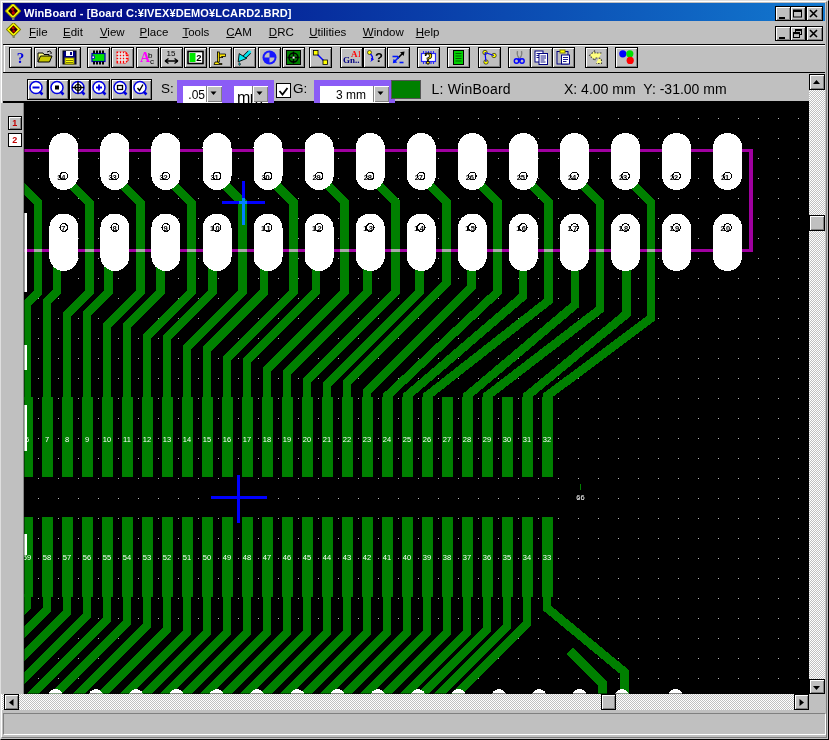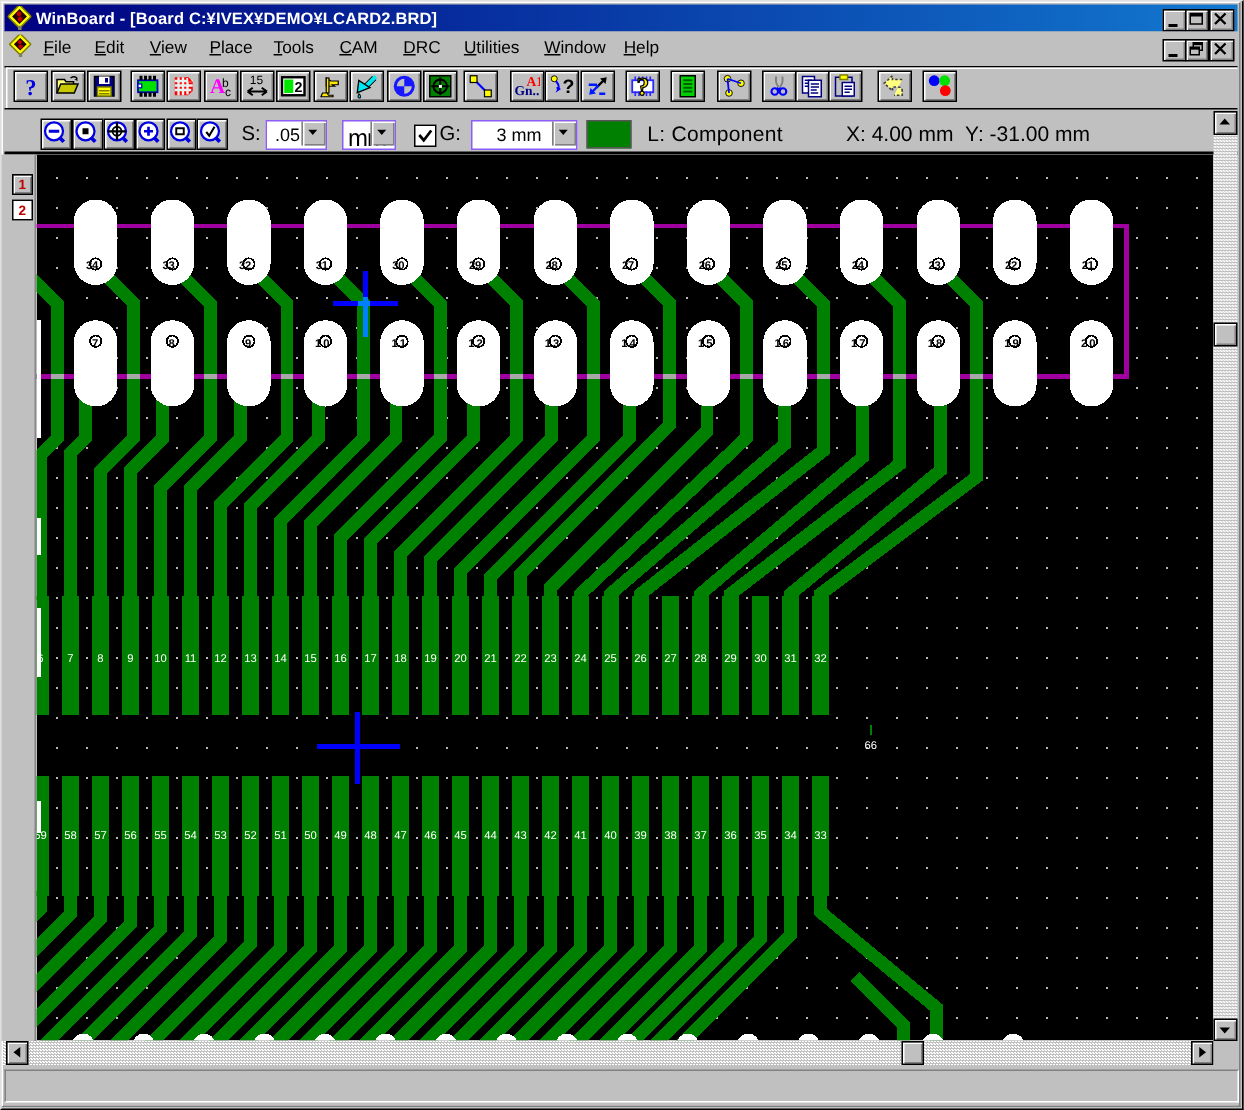--- a/index.html
+++ b/index.html
@@ -2,21 +2,21 @@
 <html><head><meta charset="utf-8">
 <style>
 html,body{margin:0;padding:0}
 body{width:829px;height:740px;position:relative;font-family:"Liberation Sans",sans-serif;background:#c0c0c0;overflow:hidden}
 .abs{position:absolute}
 .btn{position:absolute;background:#c0c0c0;border:1px solid #000;box-shadow:inset 1px 1px 0 #fff,inset -1px -1px 0 #808080}
 .tbtn{position:absolute;width:21px;height:19px;background:#c0c0c0;border:1px solid #000;box-shadow:inset 1px 1px 0 #fff,inset -1px -1px 0 #808080}
 .tbtn svg{position:absolute;left:2px;top:1px}
 .zbtn{position:absolute;width:18.5px;height:18.5px;background:#c0c0c0;border:1px solid #000;box-shadow:inset 1px 1px 0 #fff,inset -1px -1px 0 #808080}
 .cap{position:absolute;width:12.5px;height:12px;background:#c0c0c0;border:1px solid #000;box-shadow:inset 1px 1px 0 #fff,inset -1px -1px 0 #808080;font-weight:bold;font-size:9px;text-align:center;line-height:12px}
-.combo{position:absolute;height:18px;background:#fff;border:1px solid #8b5cf6;font-size:12px}
+.combo{position:absolute;height:18px;background:#fff;border:6px solid #8b5cf6;font-size:12px}
 .combo .tx{position:absolute;left:4px;top:2px}
 .combo .ar{position:absolute;right:0;top:0;width:15px;height:16px;background:#c0c0c0;border-left:1px solid #808080;box-shadow:inset 1px 1px 0 #fff,inset -1px -1px 0 #808080}
 .dith{background-image:conic-gradient(#fff 25%,#c0c0c0 0 50%,#fff 0 75%,#c0c0c0 0);background-size:2px 2px}
 .menu{font-size:11.5px;color:#000}
 .menu span{margin:0}
 </style></head>
 <body>
 
 <div class="abs" style="left:0;top:0;width:827px;height:738px;border-top:1px solid #dfdfdf;border-left:1px solid #dfdfdf;border-right:1px solid #000;border-bottom:1px solid #000"></div>
 <div class="abs" style="left:1px;top:1px;width:824px;height:735px;border-top:1px solid #fff;border-left:1px solid #fff;border-right:1px solid #808080;border-bottom:1px solid #808080"></div>
@@ -313,21 +313,21 @@
       <path d="M2.5 6 l3 3.5 L10.5 3" fill="none" stroke="#000" stroke-width="1.8"></path>
     </svg></div>
 <div class="abs" style="left:293px;top:81px;font-size:13.5px">G:</div>
 <div class="combo" style="left:314px;top:80px;width:69px">
     <span class="tx" style="left:16px">3 mm</span>
     <span class="ar"><svg width="13" height="14">
         <path d="M6.5 9 L3.5 5.5 L9.5 5.5 Z" fill="#000"></path>
       </svg></span>
   </div>
 <div class="abs" style="left:390.8px;top:80px;width:28px;height:17px;background:#008000;border:1px solid #555"></div>
-<div class="abs" style="left:431.5px;top:80.5px;font-size:14px;letter-spacing:.2px">L: Component</div>
+<div class="abs" style="left:431.5px;top:80.5px;font-size:14px;letter-spacing:.2px">L: WinBoard</div>
 <div class="abs" style="left:564px;top:80.5px;font-size:14px">X: 4.00 mm&nbsp;&nbsp;Y: -31.00 mm</div>
 
 <div class="abs" style="left:1px;top:103px;width:23px;height:590.5px;background:#c0c0c0;border-right:1px solid #868686;box-sizing:border-box"></div>
 <div class="cap" style="left:7.6px;top:116.3px;color:#c00000">1</div>
 <div class="abs" style="left:7.6px;top:133px;width:12.5px;height:12px;background:#fff;border:1px solid #000;color:#c00000;font-weight:bold;font-size:9px;text-align:center;line-height:12px">2</div>
 
 <svg width="829" height="740" viewBox="0 0 829 740" style="position:absolute;left:0;top:0" shape-rendering="crispEdges">
 <clipPath id="cv">
       <rect x="24.4" y="103" width="784.1" height="590.5"></rect>
     </clipPath>

